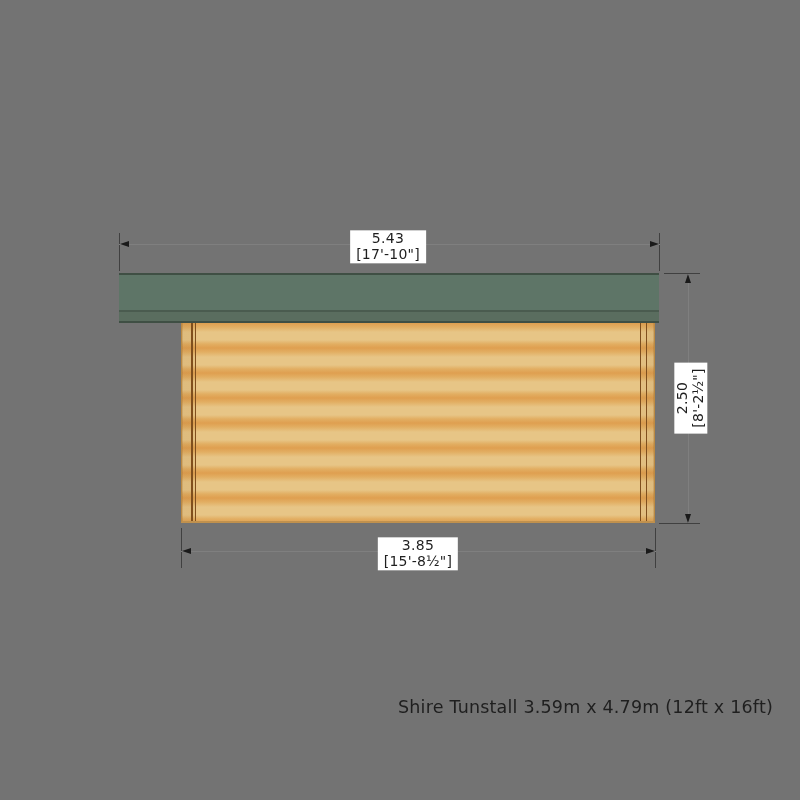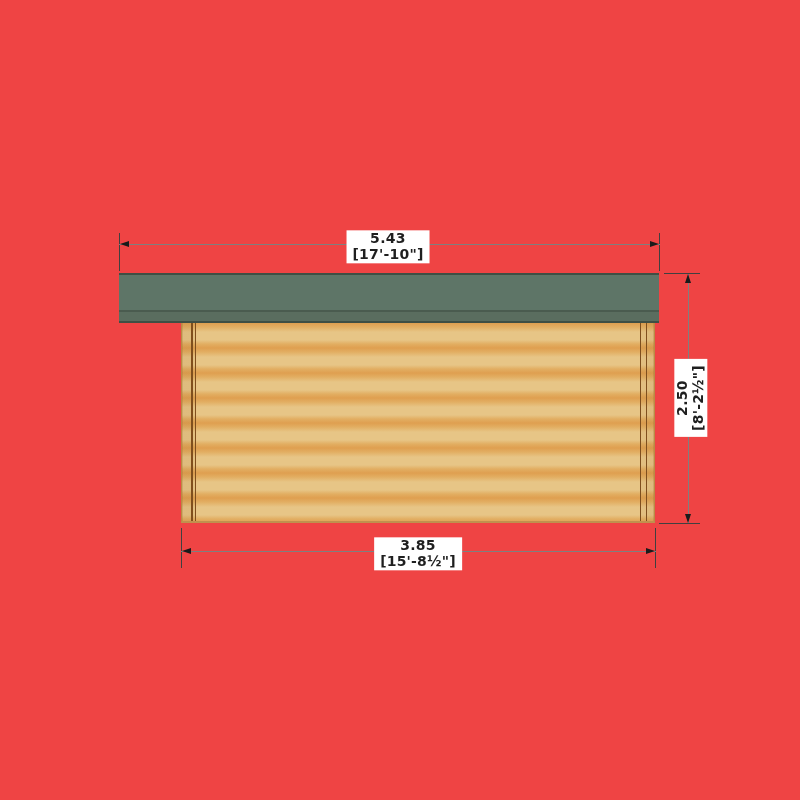--- a/index.html
+++ b/index.html
@@ -5,23 +5,22 @@
   html, body {
     margin: 0;
     padding: 0;
     background: #ffffff;
     font-family: "DejaVu Sans", "Liberation Sans", sans-serif;
   }
   .canvas {
     position: relative;
     width: 800px;
     height: 800px;
-    background: #ef4444;
+    background: #737373;
     overflow: hidden;
-    font-weight: bold;
   }
 
   
   .roof {
     position: absolute;
     left: 119px; top: 273px;
     width: 540px; height: 50px;
     box-sizing: border-box;
     background: var(--roof-main, #5e7567);
     border-top: 2px solid var(--roof-edge, #3f4f44);
@@ -176,14 +175,15 @@
     <div class="ext-v" style="left:655px; top:528px; height:40px;"></div>
     <div class="dline-h" style="left:181px; top:551px; width:475px;"></div>
     <div class="arr arr-left" style="left:182px; top:548px;"></div>
     <div class="arr arr-right" style="left:646px; top:548px;"></div>
     <div class="dim-label" style="left:418px; top:554px;">
       <div class="dim-metric">3.85</div>
       <div class="dim-imperial">[15'-8½"]</div>
     </div>
   </div>
 
+  <div class="caption">Shire Tunstall 3.59m x 4.79m (12ft x 16ft)</div>
 
 </div>
 
 </body></html>

